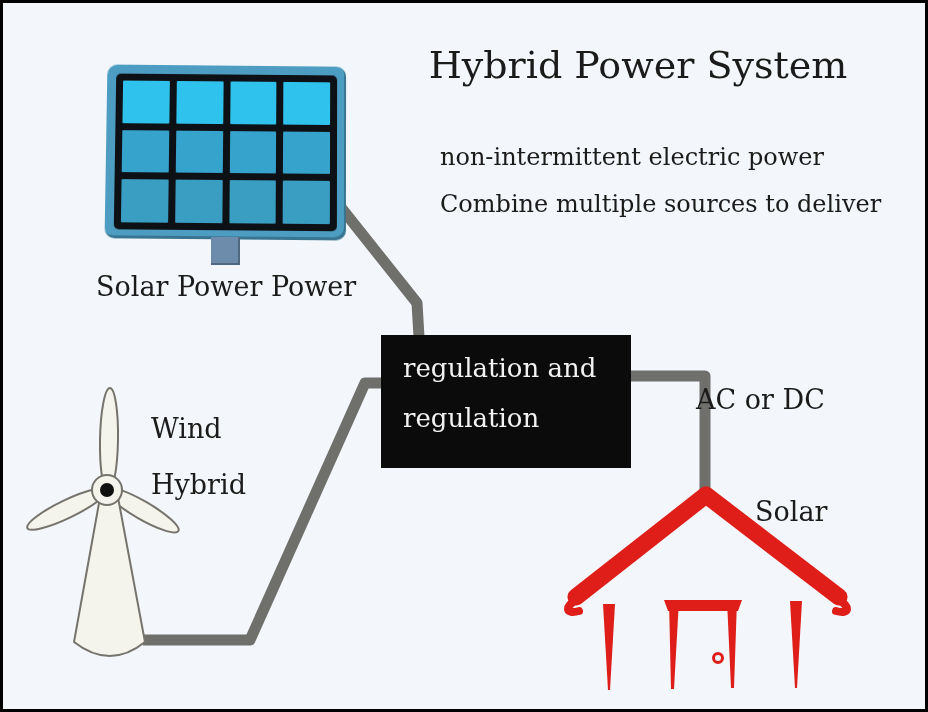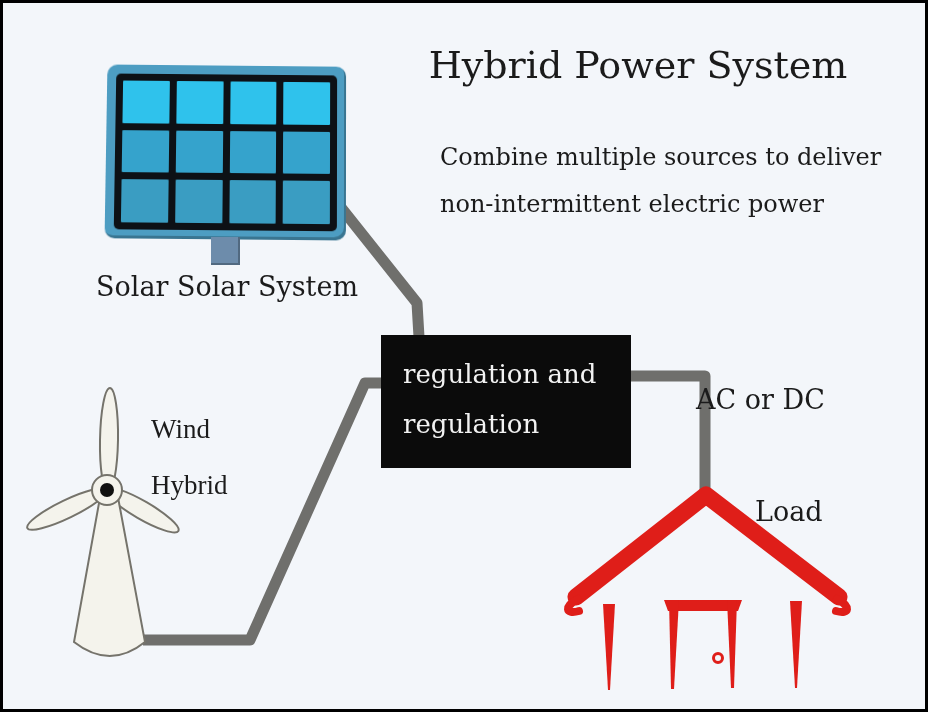--- a/index.html
+++ b/index.html
@@ -13,21 +13,21 @@
   .connector{
     stroke:var(--connector,#6f6f6c); stroke-width:11; fill:none;
     stroke-linejoin:round; stroke-linecap:butt;
   }
   
   .title{left:352px; top:40px; width:566px; text-align:center;
          font-size:38px; line-height:1.2; white-space:nowrap;}
   .subtitle{left:437px; top:131px; font-size:24px; line-height:47px;}
   
   .solar-label{left:93px; top:268px; font-size:27px; white-space:nowrap;}
-  .wind-label{left:148px; top:398px; font-size:27px; line-height:56px;font-family:Liberation Serif, serif;}
+  .wind-label{left:148px; top:398px; font-size:27px; line-height:56px;}
   .output-label{left:693px; top:381px; font-size:27px; white-space:nowrap;}
   .load-label{left:752px; top:493px; font-size:27px; white-space:nowrap;}
   
   .solar-panel{left:103px; top:62px; width:240px; height:174px;
                transform:perspective(800px) rotateX(3deg) rotate(0.5deg);}
   .panel-frame{box-sizing:border-box; width:100%; height:100%;
                border-radius:10px; padding:9px;
                box-shadow:inset -2px -3px 0 rgba(0,0,0,0.25);}
   .panel-grid{box-sizing:border-box; width:100%; height:100%;
               border-radius:5px; padding:7px; display:grid; gap:7px;}
@@ -37,21 +37,21 @@
   
   .turbine-part{fill:var(--turbine-fill,#f4f3ec); stroke:var(--turbine-stroke,#75736b); stroke-width:2;}
   .turbine-dot{fill:#101010; stroke:none;}
   
   .house-stroke{stroke:var(--house-red,#df1e19); fill:none; stroke-linejoin:round; stroke-linecap:round;}
   .house-fill{fill:var(--house-red,#df1e19); stroke:none;}
   
   .converter-box{left:378px; top:332px; width:250px; height:133px;
                  box-sizing:border-box; background:var(--converter-box,#0b0b0b);
                  color:var(--converter-text,#f2f2f2);
-                 font-size:26px; line-height:50px; padding:14px 10px 0 22px;}
+                 font-size:26px; line-height:50px; padding:8px 10px 0 22px;}
 </style>
 </head>
 <body>
 
 <div class="canvas">
 
   <svg width="928" height="712" viewBox="0 0 928 712" style="left:0;top:0;">
     <path class="connector" d="M 332,197 L 414,300 L 416,334"></path>
     <path class="connector" d="M 140,637 L 247,637 L 362,380 L 380,380"></path>
     <path class="connector" d="M 627,373 L 702,373 L 702,500"></path>
@@ -98,24 +98,24 @@
     <circle class="house-stroke" stroke-width="3" cx="160" cy="177" r="4.5"></circle>
   </svg>
 
   <div class="abs converter-box">
     <div>regulation and</div>
     <div>regulation</div>
   </div>
 
   <div class="abs title">Hybrid Power System</div>
   <div class="abs subtitle">
+    <div>non-intermittent electric power</div>
     <div>Combine multiple sources to deliver</div>
-    <div>non-intermittent electric power</div>
   </div>
-  <div class="abs solar-label">Solar Solar System</div>
+  <div class="abs solar-label">Solar Power Power</div>
   <div class="abs wind-label">
     <div>Wind</div>
     <div>Hybrid</div>
   </div>
   <div class="abs output-label">AC or DC</div>
-  <div class="abs load-label">Load</div>
+  <div class="abs load-label">Solar</div>
 
 </div>
 
 </body></html>

